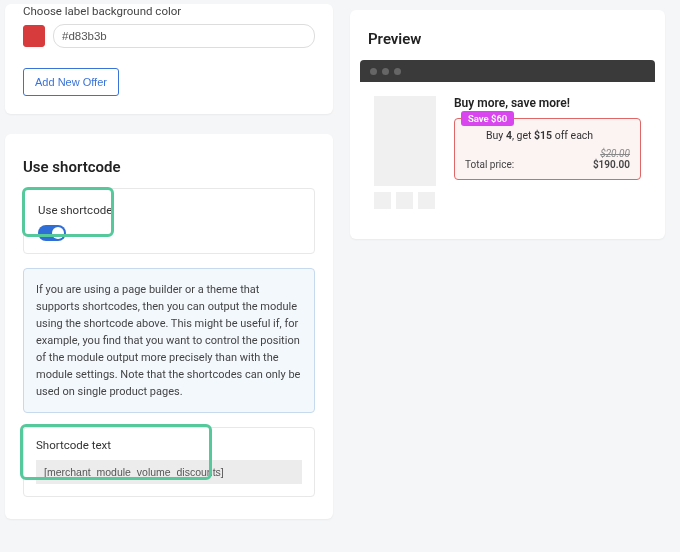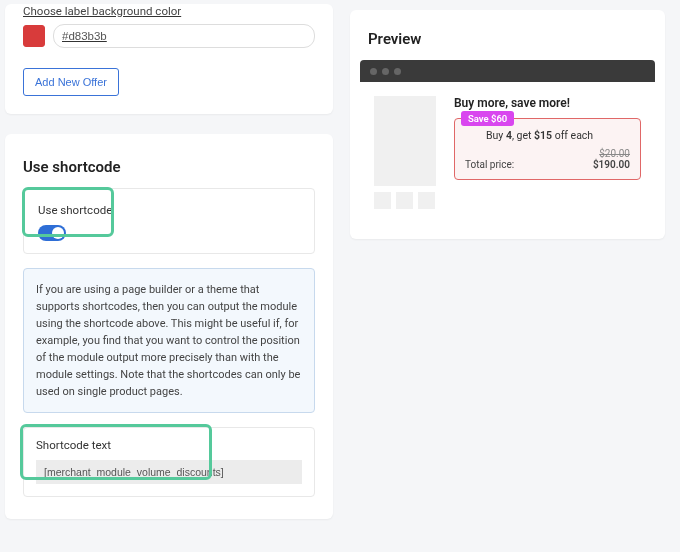--- a/index.html
+++ b/index.html
@@ -25,21 +25,21 @@
   top: 10px;
   width: 315px;
 }
 .card {
   background: #fff;
   border-radius: 6px;
   box-shadow: 0 1px 2px rgba(0,0,0,0.05);
   padding: 18px;
   margin-bottom: 20px;
 }
-.card.inner-pad { padding: 0 18px 18px 18px; text-decoration: underline; }
+.card.inner-pad { padding: 0 18px 18px 18px; }
 .field-group { margin-bottom: 14px; }
 .field-label { font-size: 11.5px; color: #444; margin-bottom: 6px; }
 .picker-row { display: flex; align-items: center; gap: 8px; }
 .swatch {
   width: 22px; height: 22px; border-radius: 3px; border: 1px solid #ddd;
 }
 .swatch.red { background: #d83b3b; border-color: #d83b3b; }
 .swatch.white { background: #fff; border-color: #d5d5d5; }
 .text-input {
   flex: 1;
@@ -160,21 +160,21 @@
   color: #fff;
   font-size: 9.5px;
   font-weight: 600;
   padding: 2px 7px;
   border-radius: 3px;
 }
 .offer-line1 { font-size: 10.5px; color: #333; margin-bottom: 6px; padding-left: 21px; }
 .offer-line1 b { font-weight: 600; }
 .price-row { display: flex; justify-content: space-between; font-size: 10px; color: #444; margin-bottom: 1px; }
 .price-row .val { font-weight: 600; }
-.strike { text-decoration: line-through; color: #888; text-align: right; font-size: 10px; }
+.strike { text-decoration: line-through; color: #888; text-align: right; font-size: 10px; font-style: italic; }
 </style>
 </head>
 <body>
 
 <div class="left-col">
 
   <div class="card inner-pad" style="padding-top:0;">
     <div class="field-group" style="margin-top:4px;">
       <div class="field-label">Choose label background color</div>
       <div class="picker-row">

